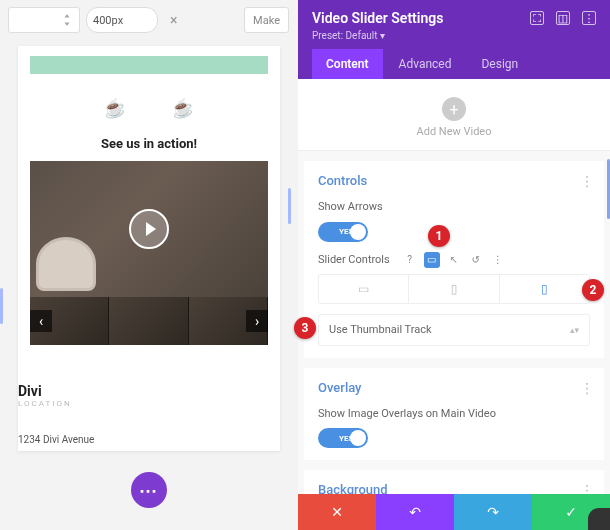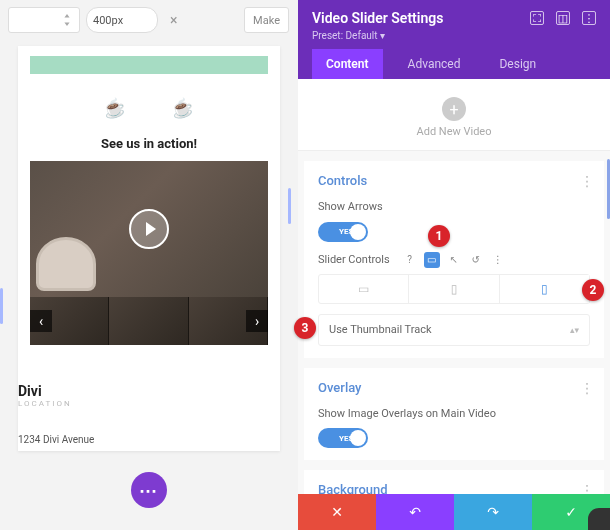--- a/index.html
+++ b/index.html
@@ -32,21 +32,21 @@
 .edge{position:absolute;width:3px;height:36px;background:#a6b8ff;border-radius:2px}
 .edge.l1{left:0;top:288px}
 .edge.r1{left:288px;top:188px}
 .panel{position:absolute;left:298px;top:0;width:312px;height:530px;background:#fff;display:flex;flex-direction:column}
 .phead{background:#6c2eb9;color:#fff;padding:10px 14px 0}
 .phead-top{display:flex;align-items:center}
 .phead h2{font-size:14px;font-weight:600;flex:1}
 .phead-icons{display:flex;gap:12px;font-size:11px}
 .phead-icons span{width:14px;height:14px;display:flex;align-items:center;justify-content:center;border:1px solid rgba(255,255,255,.7);border-radius:2px}
 .preset{font-size:10px;color:#d9c9f0;margin:4px 0 8px}
-.tabs{display:flex;gap:11px}
+.tabs{display:flex;gap:2px}
 .tab{padding:8px 14px;font-size:12px;color:#d9c9f0;cursor:pointer}
 .tab.active{background:#8a3fff;color:#fff;font-weight:600}
 .pbody{flex:1;overflow:hidden;background:#f8f8f8;position:relative}
 .addvid{text-align:center;padding:18px 0 12px;border-bottom:1px solid #eee;background:#fff;margin-bottom:10px}
 .addvid .plus{width:24px;height:24px;border-radius:50%;background:#ccc;color:#fff;display:inline-flex;align-items:center;justify-content:center;font-size:16px;margin-bottom:4px}
 .addvid .lbl{font-size:11px;color:#aaa}
 .section{background:#fff;margin:0 6px 10px;padding:12px 14px;position:relative}
 .sec-title{color:#5a8dd6;font-size:13px;font-weight:500;margin-bottom:12px}
 .sec-menu{position:absolute;right:10px;top:12px;color:#bbb;font-size:14px}
 .field-label{font-size:11px;color:#666;margin:10px 0 6px;display:flex;align-items:center;gap:6px}

